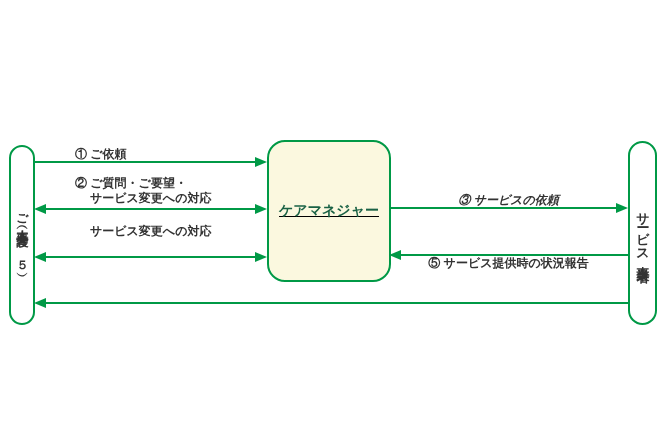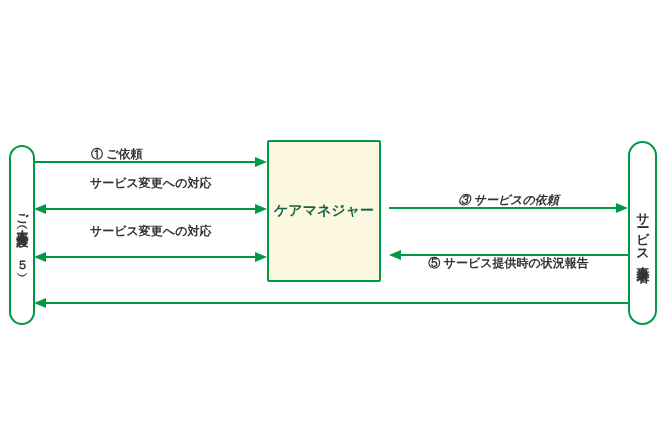--- a/index.html
+++ b/index.html
@@ -38,27 +38,28 @@
     color: #333333;
     white-space: nowrap;
   }
   .person-box  { left: 9px;  top: 145px; width: 26px; height: 180px; }
   .person-box .vtext { font-size: 12px; letter-spacing: 1px; }
   .provider-box{ left: 628px; top: 141px; width: 29px; height: 184px; }
   .provider-box .vtext { font-size: 13px; letter-spacing: 2px; }
   
   .center-box {
     position: absolute;
-    left: 267px; top: 140px; width: 114px; height: 142px;
+    left: 267px; top: 140px; width: 124px; height: 142px;
     background: #fbf8df;
     border: 2px solid #009946;
-    border-radius: 2px;
+    border-radius: 18px;
     display: flex;
     align-items: center;
     justify-content: center;
+    text-decoration: underline;
   }
   .center-box .ctext {
     font-size: 14px;
     font-weight: bold;
     color: #1a6245;
     white-space: nowrap;
   }
   
   .arrow { position: absolute; height: 12px; }
   .arrow .line {
@@ -101,27 +102,28 @@
   </div>
 
   <div class="center-box">
     <span class="ctext">ケアマネジャー</span>
   </div>
 
   <div class="capsule provider-box">
     <span class="vtext">サービス事業者</span>
   </div>
 
-  <div class="flabel" style="left:75px; top:147px;margin-left:16px;">① ご依頼</div>
+  <div class="flabel" style="left:75px; top:147px;">① ご依頼</div>
   <div class="arrow" style="left:34px; top:156px; width:233px;">
     <span class="line pad-right"></span>
     <span class="head head-right"></span>
   </div>
 
   <div class="flabel" style="left:75px; top:176px;">
+    <span class="l1">② ご質問・ご要望・</span>
     <span class="l2">サービス変更への対応</span>
   </div>
   <div class="arrow" style="left:34px; top:203px; width:233px;">
     <span class="line pad-left pad-right"></span>
     <span class="head head-left"></span>
     <span class="head head-right"></span>
   </div>
 
   <div class="flabel" style="left:75px; top:224px;">
     <span class="l2">サービス変更への対応</span>

